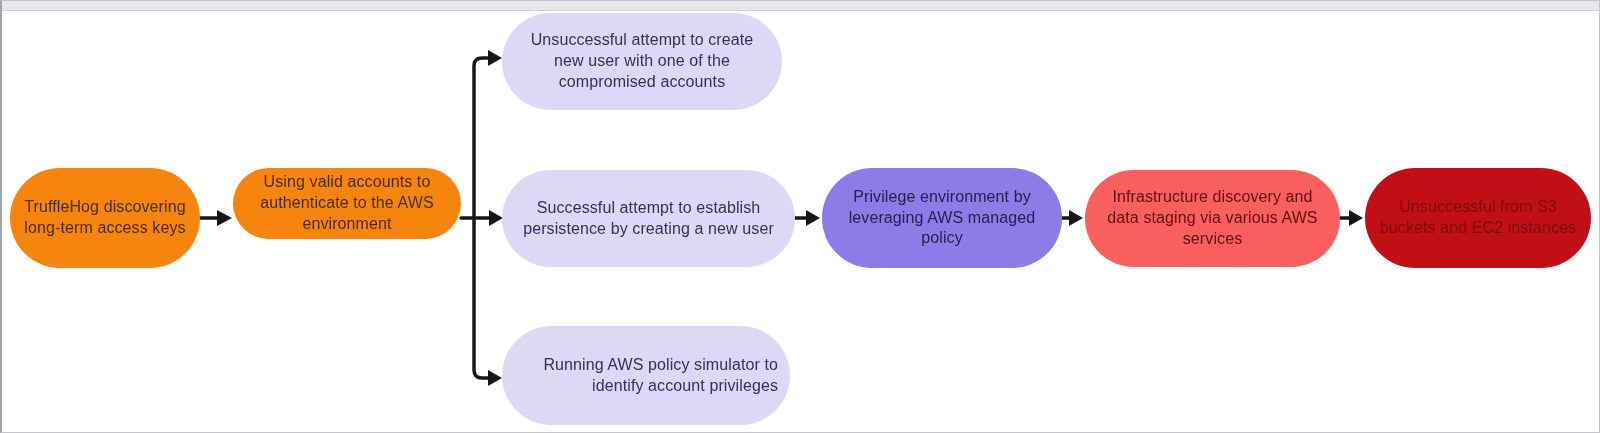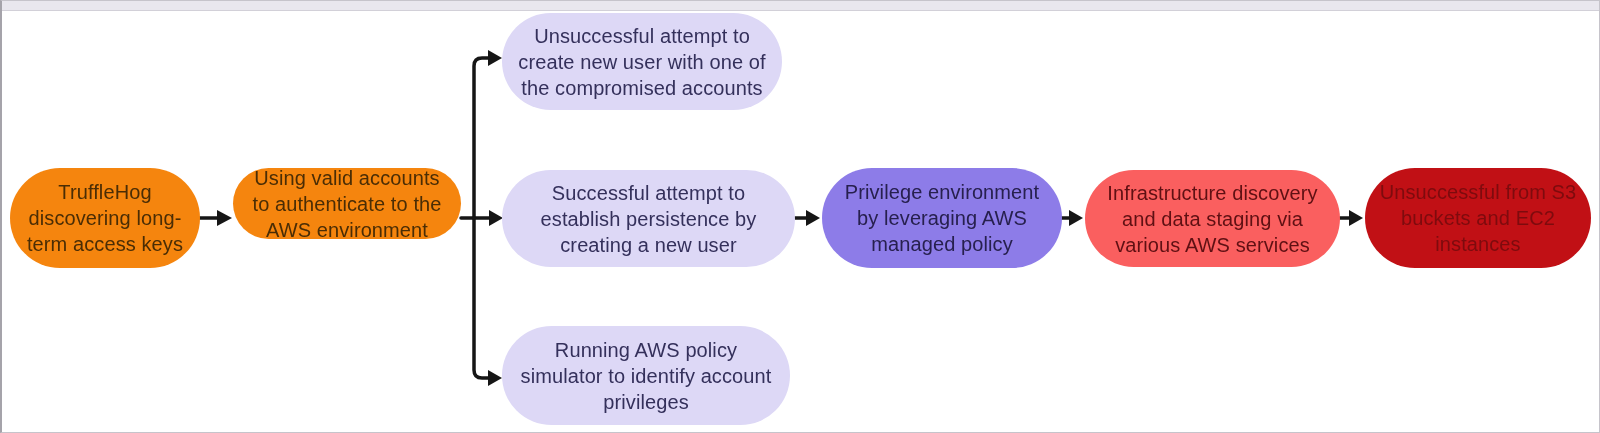--- a/index.html
+++ b/index.html
@@ -18,21 +18,21 @@
     border-bottom:1px solid #d2d0d8;
   }
   .connectors{position:absolute;left:0;top:0;width:1600px;height:433px;}
   .connectors path{stroke:#161616;stroke-width:3.5;fill:none;stroke-linecap:round;}
   .connectors polygon{fill:#161616;}
   .pill{
     position:absolute;
     display:flex;align-items:center;justify-content:center;
     text-align:center;
     border-radius:52px;
-    font-size:20px;line-height:1.3;
+    font-size:16px;line-height:1.3;
     padding:18px 12px;
     box-sizing:border-box;
     font-weight:400;
     letter-spacing:.1px;
   }
   .n1{left:8px;top:167px;width:190px;height:100px;}
   .n2{left:231px;top:167px;width:228px;height:71px;}
   .n3{left:500px;top:12px;width:280px;height:97px;}
   .n4{left:500px;top:169px;width:293px;height:97px;}
   .n5{left:500px;top:325px;width:288px;height:99px;}
@@ -93,21 +93,21 @@
   </div>
 
   <div class="pill n3" style="background-color: rgb(221, 216, 246); color: rgb(52, 48, 91);">
     <span>Unsuccessful attempt to create new user with one of the compromised accounts</span>
   </div>
 
   <div class="pill n4" style="background-color: rgb(221, 216, 246); color: rgb(52, 48, 91);">
     <span>Successful attempt to establish persistence by creating a new user</span>
   </div>
 
-  <div class="pill n5" style="background-color: rgb(221, 216, 246); color: rgb(52, 48, 91);">
+  <div class="pill n5" style="background-color: rgb(221, 216, 246); color: rgb(52, 48, 91); text-align: right;">
     <span>Running AWS policy simulator to identify account privileges</span>
   </div>
 
   <div class="pill n6" style="background-color: rgb(141, 124, 232); color: rgb(39, 32, 78);">
     <span>Privilege environment by leveraging AWS managed policy</span>
   </div>
 
   <div class="pill n7" style="background-color: rgb(250, 95, 95); color: rgb(95, 16, 19);">
     <span>Infrastructure discovery and data staging via various AWS services</span>
   </div>

